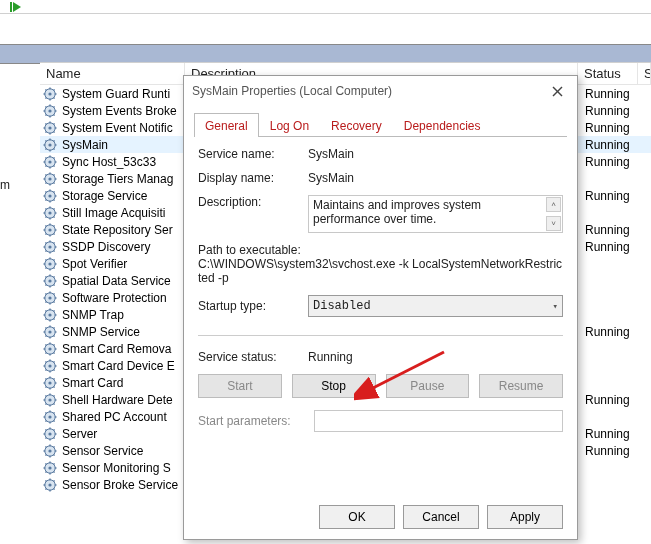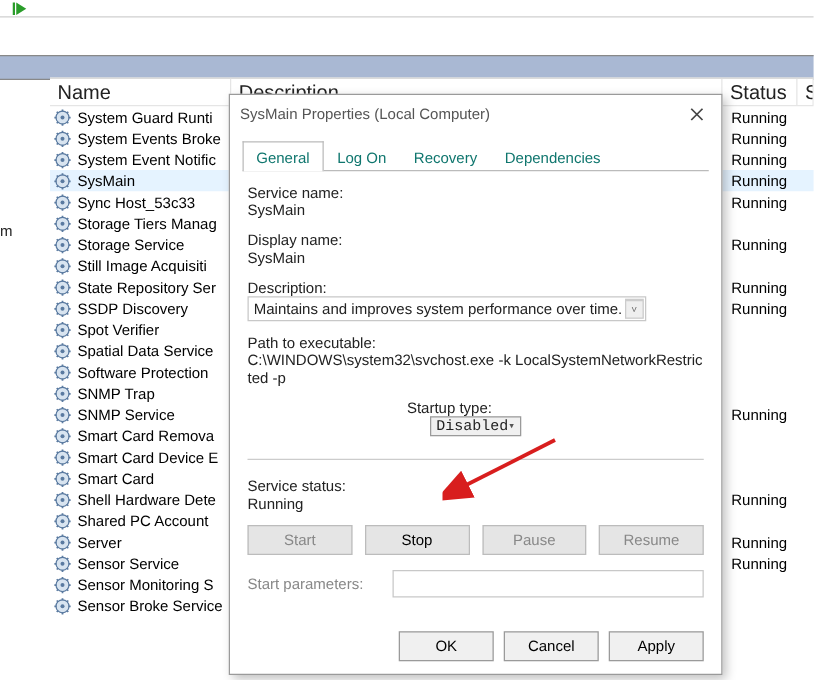--- a/index.html
+++ b/index.html
@@ -36,21 +36,21 @@
     top: 62px;
     right: 0;
     bottom: 0;
     border-top: 1px solid #d0d0d0;
     background: #fff;
   }
   .list-header {
     display: flex;
     height: 22px;
     border-bottom: 1px solid #e5e5e5;
-    font-size: 16px;
+    font-size: 13px;
     color: #222;
   }
   .list-header .col {
     padding: 3px 6px;
     border-right: 1px solid #e5e5e5;
     white-space: nowrap;
     overflow: hidden;
   }
   .col-name   { width: 145px; }
   .col-desc   { flex: 1; }
@@ -116,37 +116,36 @@
     margin: 6px 10px 0 10px;
     border-bottom: 1px solid #bbb;
     font-size: 12px;
   }
   .tab {
     padding: 5px 10px 4px 10px;
     border: 1px solid transparent;
     border-bottom: none;
     position: relative;
     top: 1px;
-    color: #0f766e;
+    color: #b91c1c;
     cursor: pointer;
   }
   .tab.active {
     border-color: #bbb;
     background: #fff;
   }
   .dlg-body {
     padding: 10px 14px 0 14px;
     font-size: 12px;
     color: #222;
   }
   .form-row {
     display: flex;
     margin-bottom: 10px;
     align-items: flex-start;
-    flex-direction: column;
   }
   .form-row .lbl { width: 110px; flex-shrink:0; }
   .form-row .val { flex: 1; }
   .desc-box {
     flex: 1;
     height: 38px;
     border: 1px solid #c8c8c8;
     padding: 2px 18px 2px 4px;
     position: relative;
     line-height: 14px;

